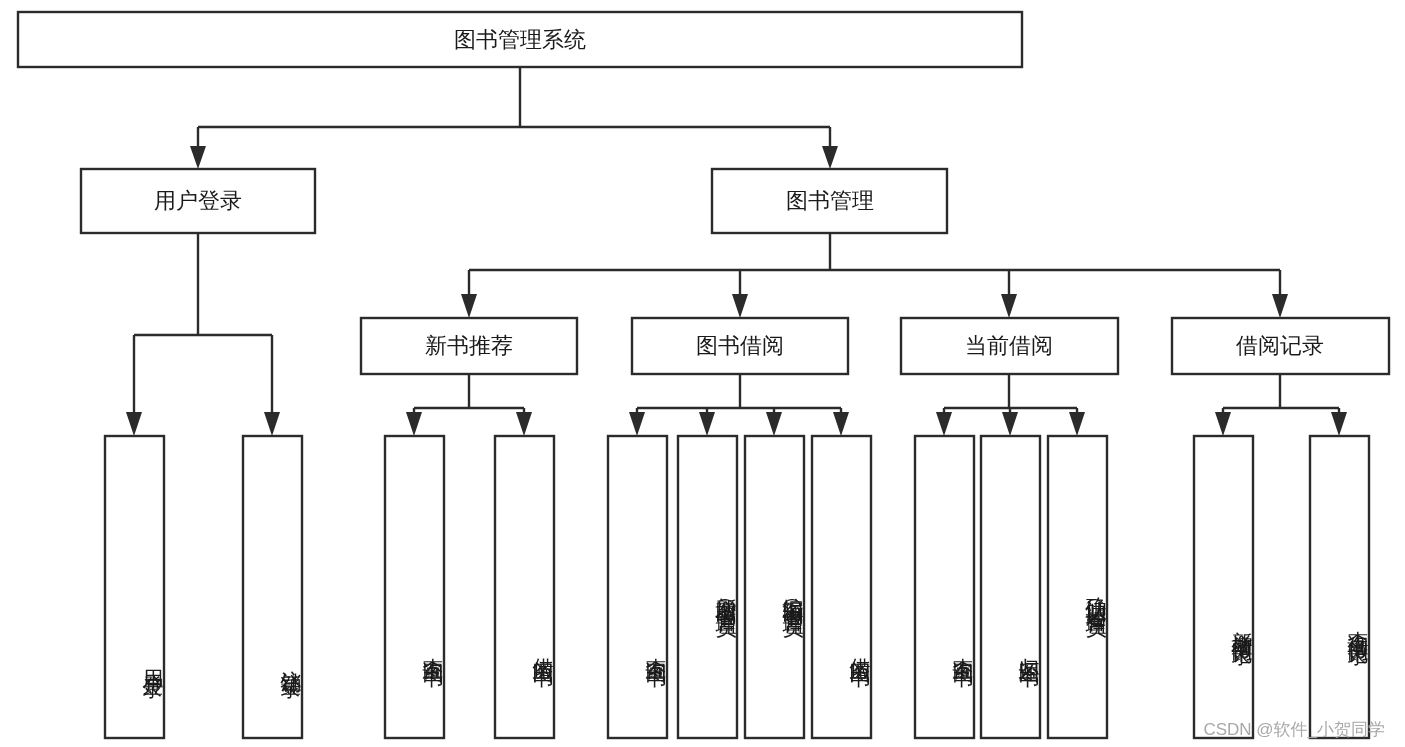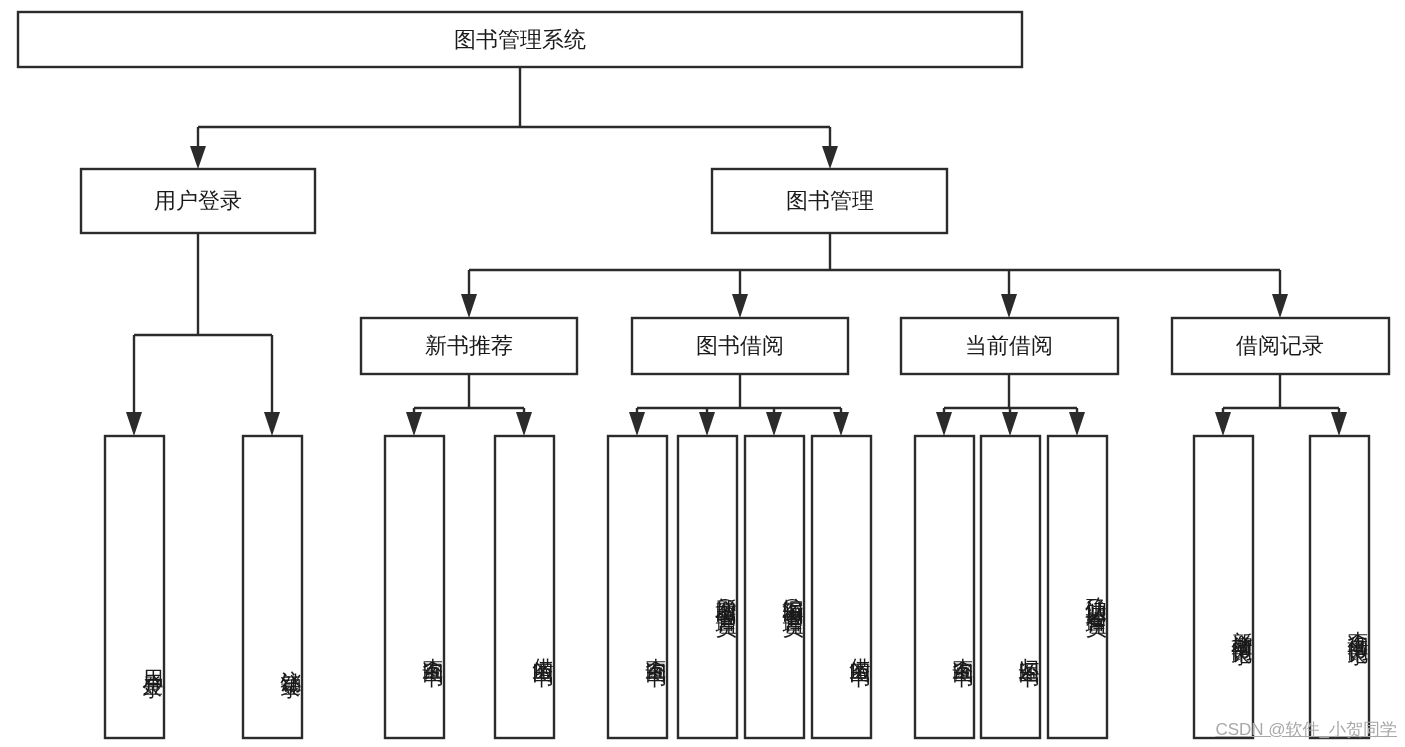--- a/index.html
+++ b/index.html
@@ -59,27 +59,26 @@
     letter-spacing: 3px;
     color: #1a1a1a;
     white-space: nowrap;
     display: flex;
     align-items: flex-start;
     justify-content: center;
     pointer-events: none;
   }
   .watermark {
     position: absolute;
-    right: 8px;
+    right: 20px;
     bottom: 6px;
     font-family: "Liberation Sans", "DejaVu Sans", sans-serif;
     font-size: 17px;
     color: #a8a8a8;
     white-space: nowrap;
-    text-decoration: underline;
   }
 </style>
 </head>
 <body>
 
 <div id="diagram-root">
 
   <svg class="diagram-svg" viewBox="0 0 1405 747">
 
     <g>

